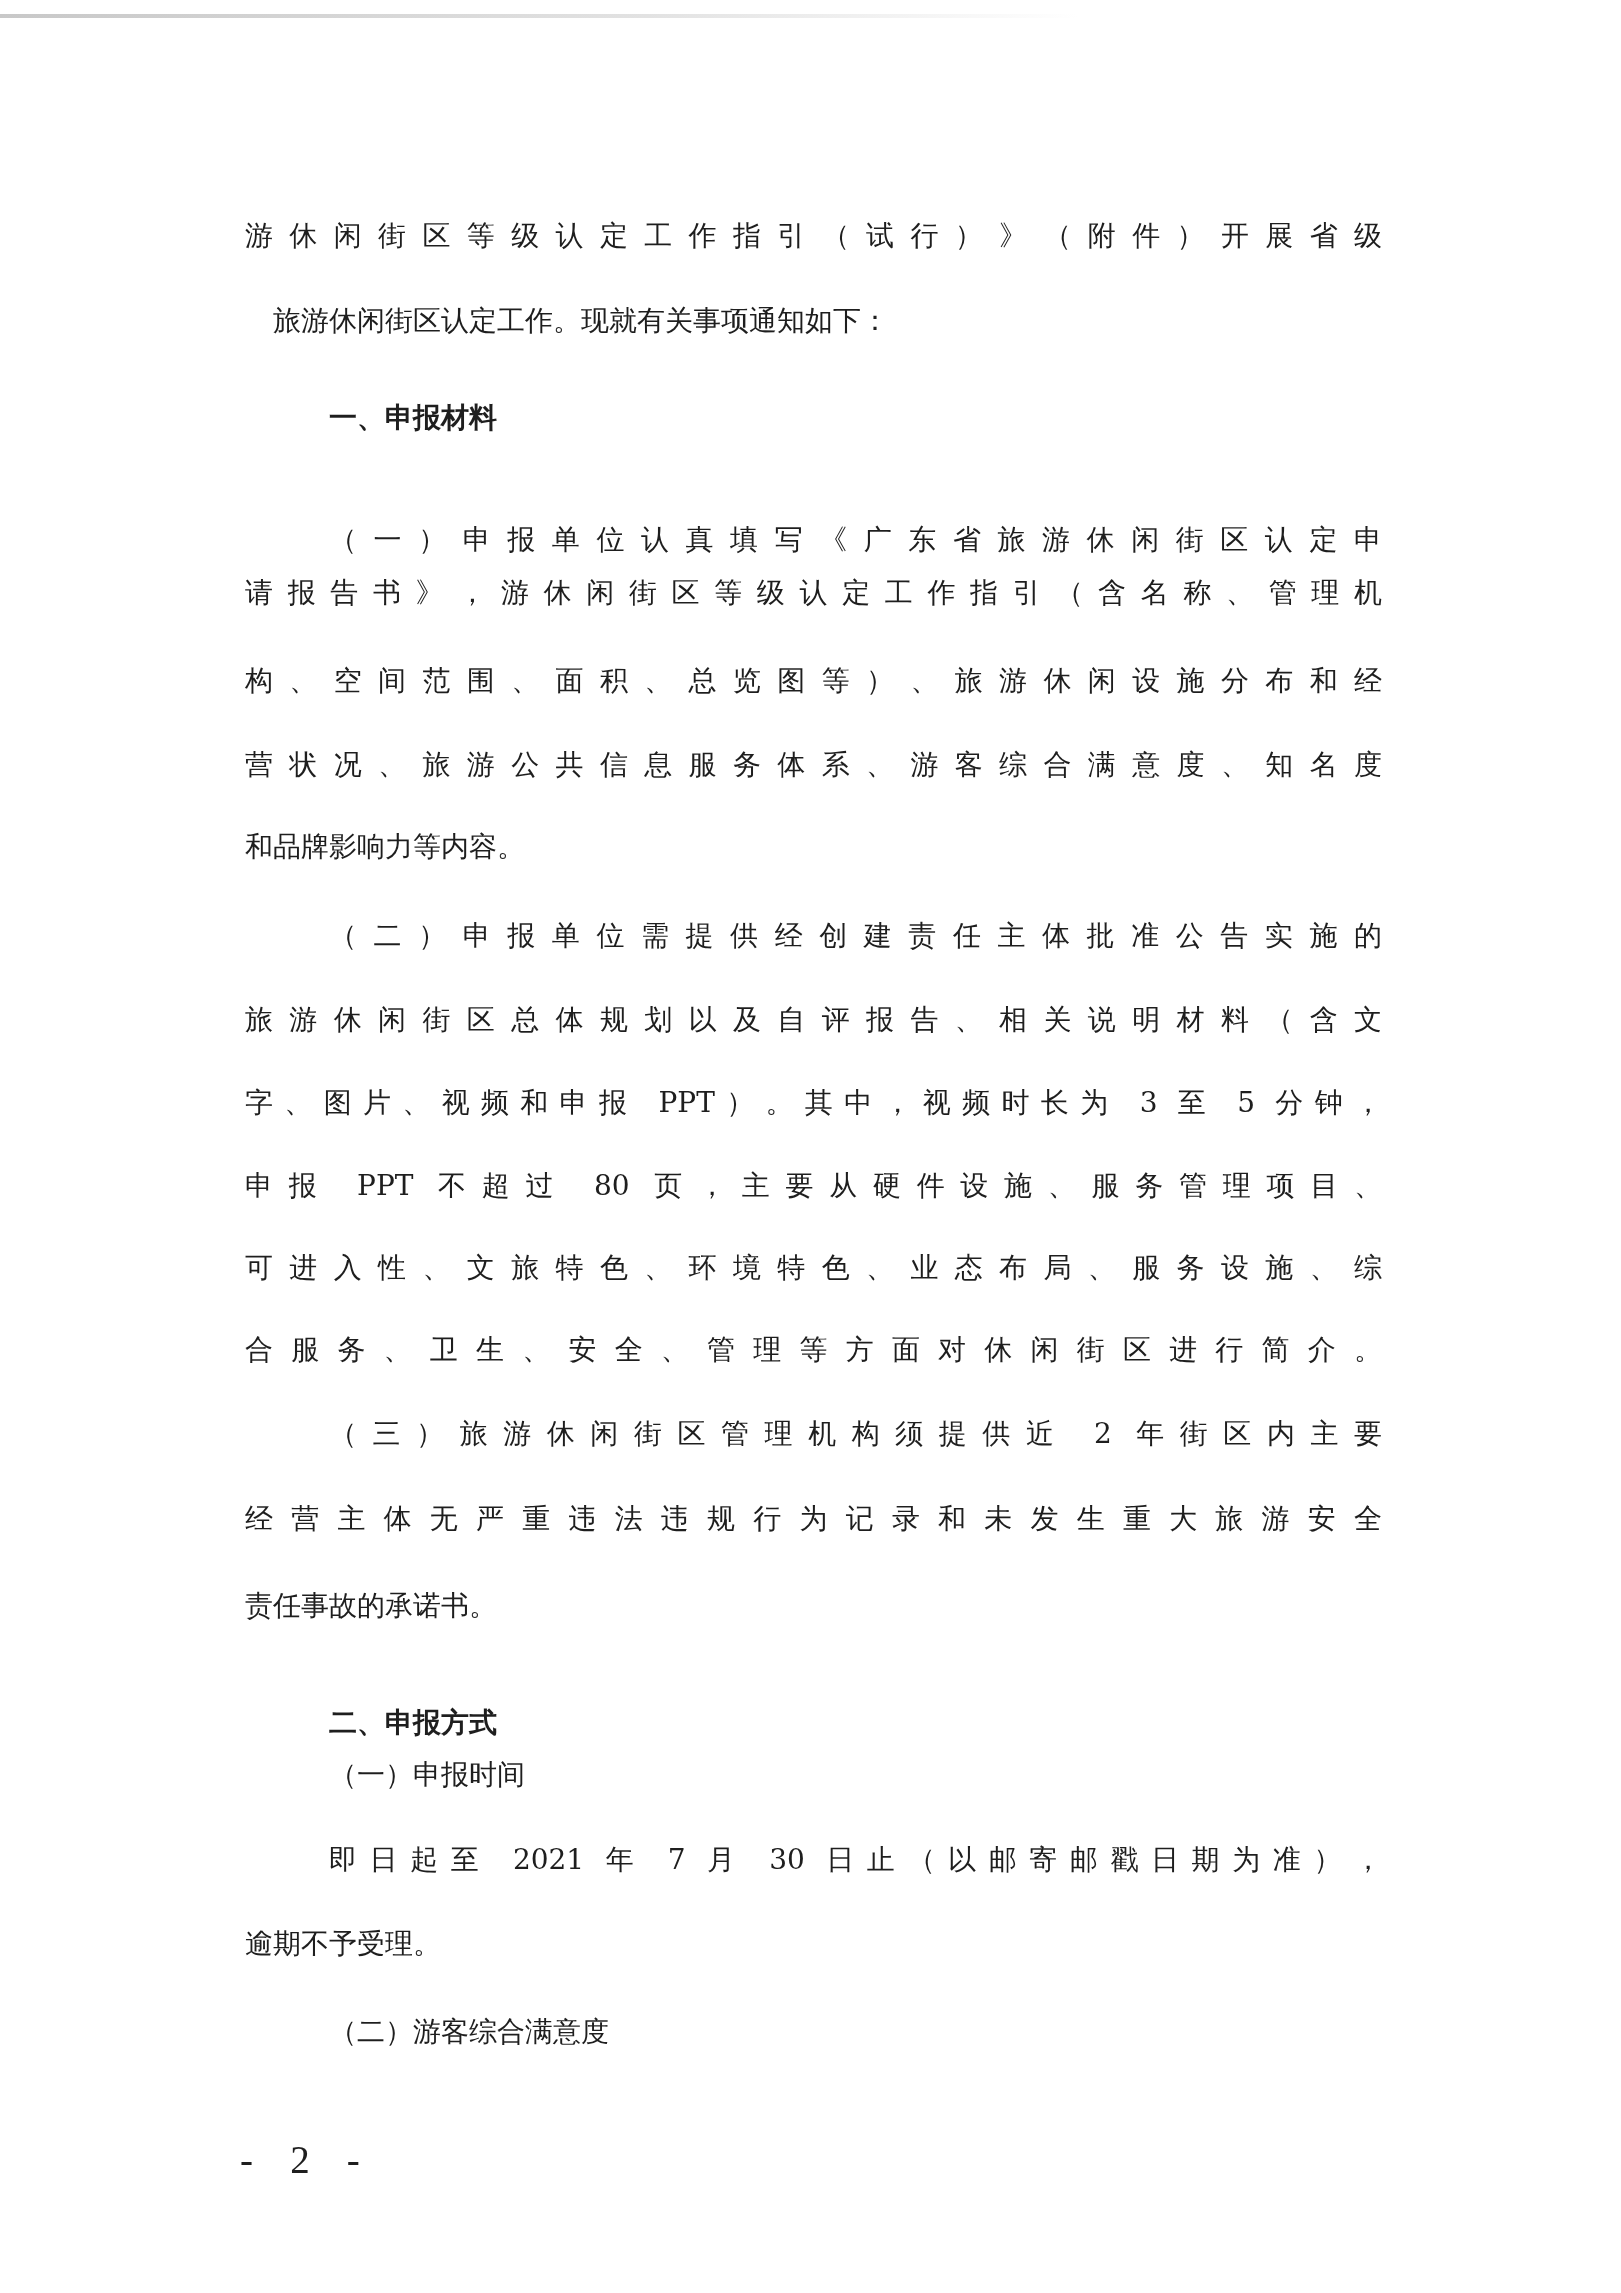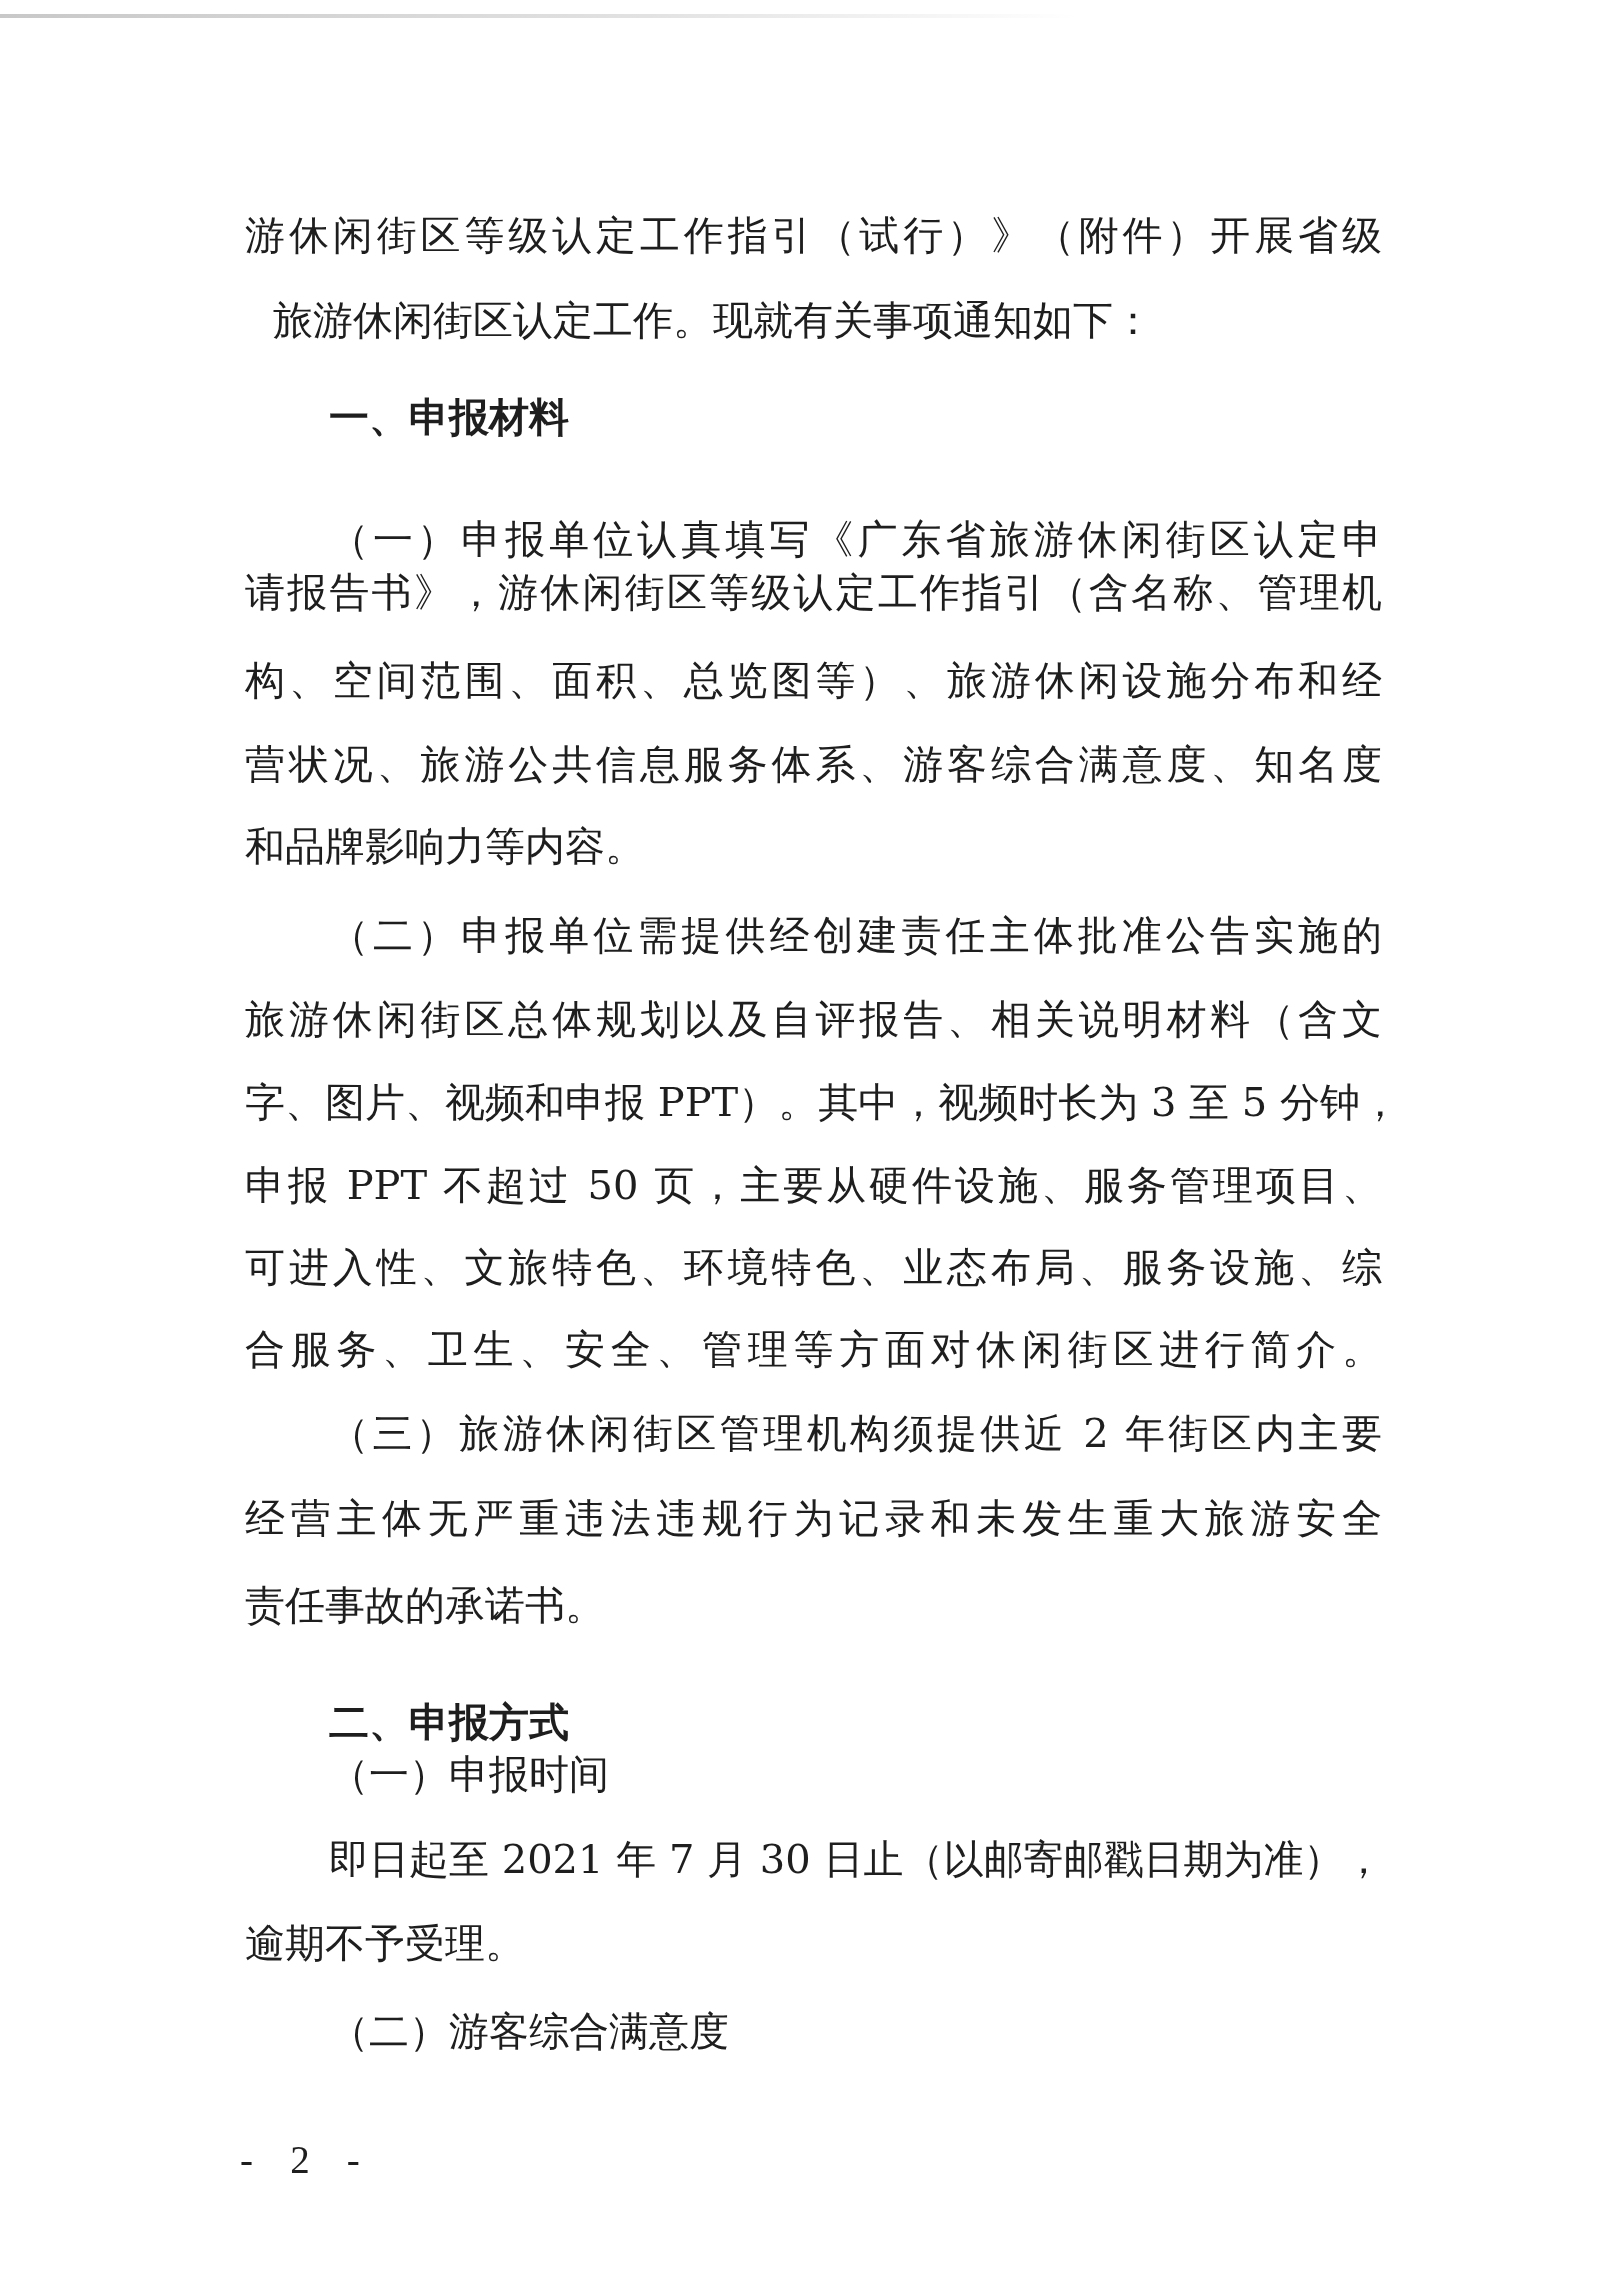--- a/index.html
+++ b/index.html
@@ -1,20 +1,20 @@
 <!DOCTYPE html>
 <html><head>
 <meta charset="utf-8">
 <style>
   html, body { margin: 0; padding: 0; background: #ffffff; }
   body { width: 1621px; height: 2294px; position: relative; overflow: hidden; }
   .scan-edge { position: absolute; left: 0; top: 13.7px; width: 1078px; height: 3.9px;
     background: linear-gradient(to right, #c8c8c8, #e2e2e2 60%, rgba(255,255,255,0)); }
   .line { position: absolute; left: 245px; width: 1137px; height: 59px; line-height: 59px;
-    font-family: "DejaVu Serif", "Liberation Serif", serif; font-size: 40px; color: #1e1e1e;
+    font-family: "DejaVu Serif", "Liberation Serif", serif; font-size: 28px; color: #1e1e1e;
     white-space: nowrap; text-align: justify; text-align-last: justify; }
   .line.indent { left: 329px; width: 1053px; }
   .line.last { text-align-last: left; }
   .line.heading { font-family: "DejaVu Sans", "Liberation Sans", sans-serif; font-weight: bold; }
   .page-num { position: absolute; left: 240px; top: 2137px; font-family: "Liberation Serif", serif;
     font-size: 39px; color: #1e1e1e; letter-spacing: 13.7px; }
 </style>
 </head>
 <body>
 
@@ -25,21 +25,21 @@
   <div class="line last" style="top: 291px; margin-left: 28px;">旅游休闲街区认定工作。现就有关事项通知如下：</div>
   <div class="line indent last heading" style="top: 388px;">一、申报材料</div>
   <div class="line indent" style="top: 474px; margin-top: 36px;">（一）申报单位认真填写《广东省旅游休闲街区认定申</div>
   <div class="line" style="top: 563px;">请报告书》，游休闲街区等级认定工作指引（含名称、管理机</div>
   <div class="line" style="top: 651px;">构、空间范围、面积、总览图等）、旅游休闲设施分布和经</div>
   <div class="line" style="top: 735px;">营状况、旅游公共信息服务体系、游客综合满意度、知名度</div>
   <div class="line last" style="top: 817px;">和品牌影响力等内容。</div>
   <div class="line indent" style="top: 906px;">（二）申报单位需提供经创建责任主体批准公告实施的</div>
   <div class="line" style="top: 990px;">旅游休闲街区总体规划以及自评报告、相关说明材料（含文</div>
   <div class="line" style="top: 1073px;">字、图片、视频和申报 PPT）。其中，视频时长为 3 至 5 分钟，</div>
-  <div class="line" style="top: 1156px;">申报 PPT 不超过 50 页，主要从硬件设施、服务管理项目、</div>
+  <div class="line" style="top: 1156px;">申报 PPT 不超过 80 页，主要从硬件设施、服务管理项目、</div>
   <div class="line" style="top: 1238px;">可进入性、文旅特色、环境特色、业态布局、服务设施、综</div>
   <div class="line" style="top: 1320px;">合服务、卫生、安全、管理等方面对休闲街区进行简介。</div>
   <div class="line indent" style="top: 1404px;">（三）旅游休闲街区管理机构须提供近 2 年街区内主要</div>
   <div class="line" style="top: 1489px;">经营主体无严重违法违规行为记录和未发生重大旅游安全</div>
   <div class="line last" style="top: 1576px;">责任事故的承诺书。</div>
   <div class="line indent last heading" style="top: 1661px; margin-top: 32px;">二、申报方式</div>
   <div class="line indent last" style="top: 1745px;">（一）申报时间</div>
   <div class="line indent" style="top: 1830px;">即日起至 2021 年 7 月 30 日止（以邮寄邮戳日期为准），</div>
   <div class="line last" style="top: 1914px;">逾期不予受理。</div>
   <div class="line indent last" style="top: 2002px;">（二）游客综合满意度</div>

